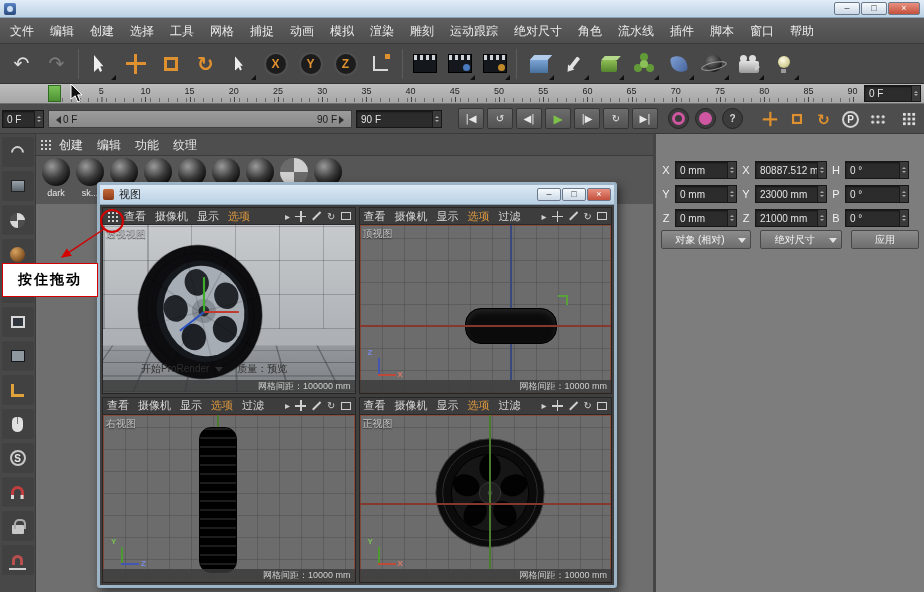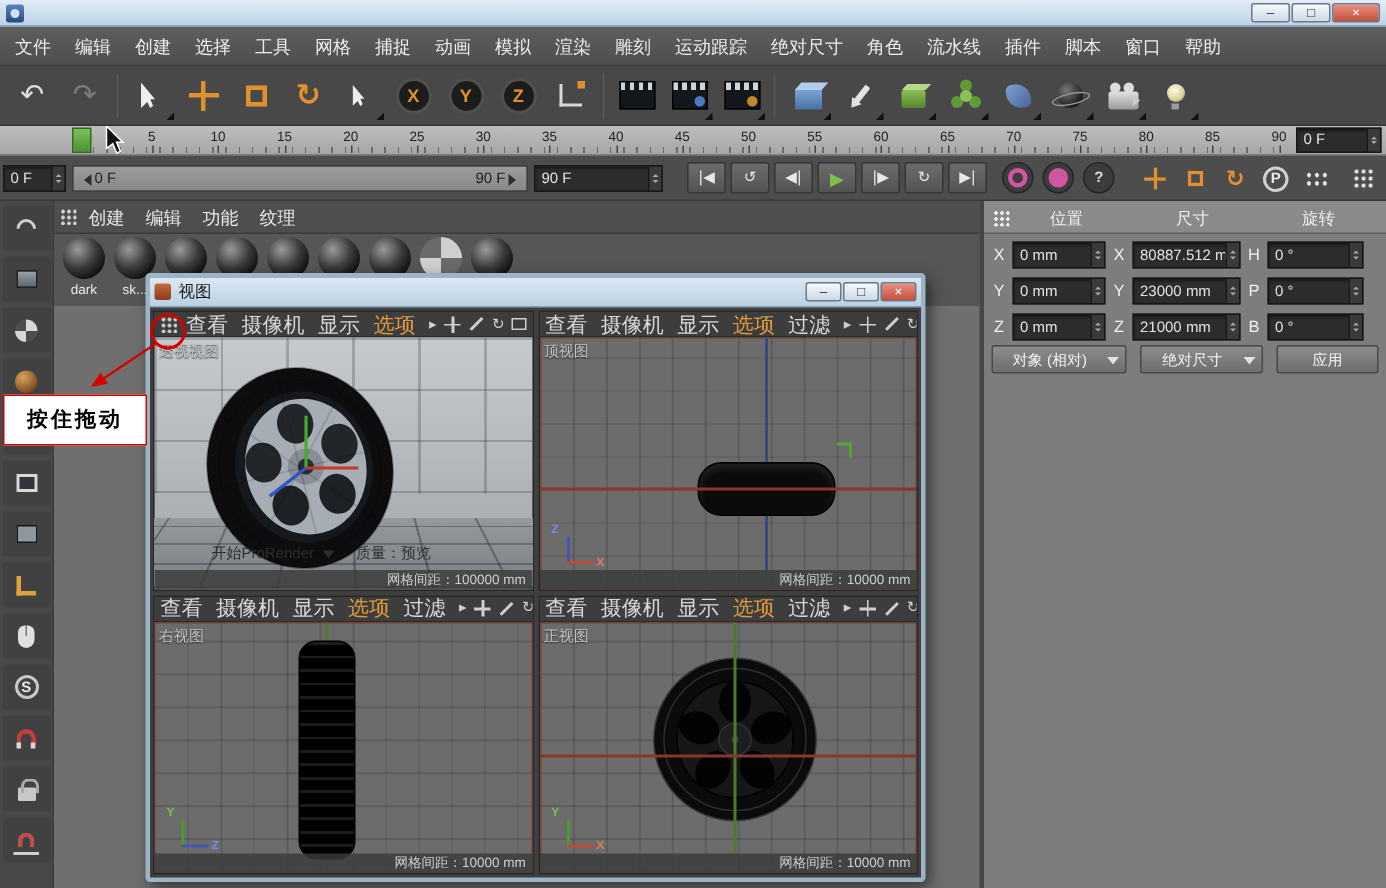--- a/index.html
+++ b/index.html
@@ -169,21 +169,21 @@
 .vwin-title{height:20px;background:linear-gradient(#dce9f5,#b9d0e3);border-bottom:1px solid #8aa0b4;
   display:flex;align-items:center;padding:0 3px;font-size:11px;color:#1a1a1a}
 .vwin-ico{width:11px;height:11px;border-radius:2px;background:linear-gradient(#c46a3a,#8a3a1a);margin-right:5px}
 .vwin .wbtn{width:24px;height:13px}
 .vgrid{position:absolute;left:0;top:20px;right:0;bottom:0;padding:2px;
   display:grid;grid-template-columns:1fr 1fr;grid-template-rows:1fr 1fr;gap:3px}
 .vcell{display:flex;flex-direction:column;background:#555;border:1px solid #262626;overflow:hidden}
 .vmenu{height:17px;flex:none;background:#3d3d3d;border-bottom:1px solid #2a2a2a;display:flex;align-items:center;padding:0 4px}
 .vpanel{width:11px;height:11px;margin-right:6px;flex:none;
   background-image:radial-gradient(circle 1.2px,#cfcfcf 1.1px,transparent 1.3px);background-size:4px 4px}
-.vm{font-size:14px;color:#d8d8d8;margin-right:9px;line-height:17px;white-space:nowrap}
+.vm{font-size:11px;color:#d8d8d8;margin-right:9px;line-height:17px;white-space:nowrap}
 .vm.hl{color:#e09a3e}
 .vtools{margin-left:auto;display:flex;align-items:center;gap:5px}
 .vt{color:#cfcfcf;font-size:10px;display:flex;align-items:center;justify-content:center}
 .mi-cross{width:11px;height:11px;position:relative;display:block}
 .mi-cross::before{content:"";position:absolute;left:5px;top:0;width:1.5px;height:11px;background:#cfcfcf}
 .mi-cross::after{content:"";position:absolute;top:5px;left:0;height:1.5px;width:11px;background:#cfcfcf}
 .mi-diag{width:11px;height:1.5px;background:#cfcfcf;transform:rotate(-45deg);display:block}
 .mi-rect{width:10px;height:8px;border:1.5px solid #cfcfcf;display:block}
 .varea{flex:1;position:relative;overflow:hidden;background:
   repeating-linear-gradient(90deg,rgba(0,0,0,.14) 0 1px,transparent 1px 22px),
@@ -483,26 +483,20 @@
         <div class="mtile" style="left: 276px;">
           <div class="msphere"></div>
           <div class="mlabel"></div>
         </div>
       </div>
   </div>
 
   <div class="splitter"></div>
 
   <div class="rpanel">
-    <div class="cm-head">
-      <i class="panel-menu"></i>
-      <span class="cm-h cm-h1">位置</span>
-      <span class="cm-h cm-h2">尺寸</span>
-      <span class="cm-h cm-h3">旋转</span>
-    </div>
     <div class="cm-rows">
       <div class="cm-row">
         <span class="cl">X</span>
         <span class="cf-p dfield">
             <span class="fv">0 mm</span>
             <i class="spin"></i>
           </span>
         <span class="cl">X</span>
         <span class="cf-s dfield">
             <span class="fv">80887.512 mm</span>

